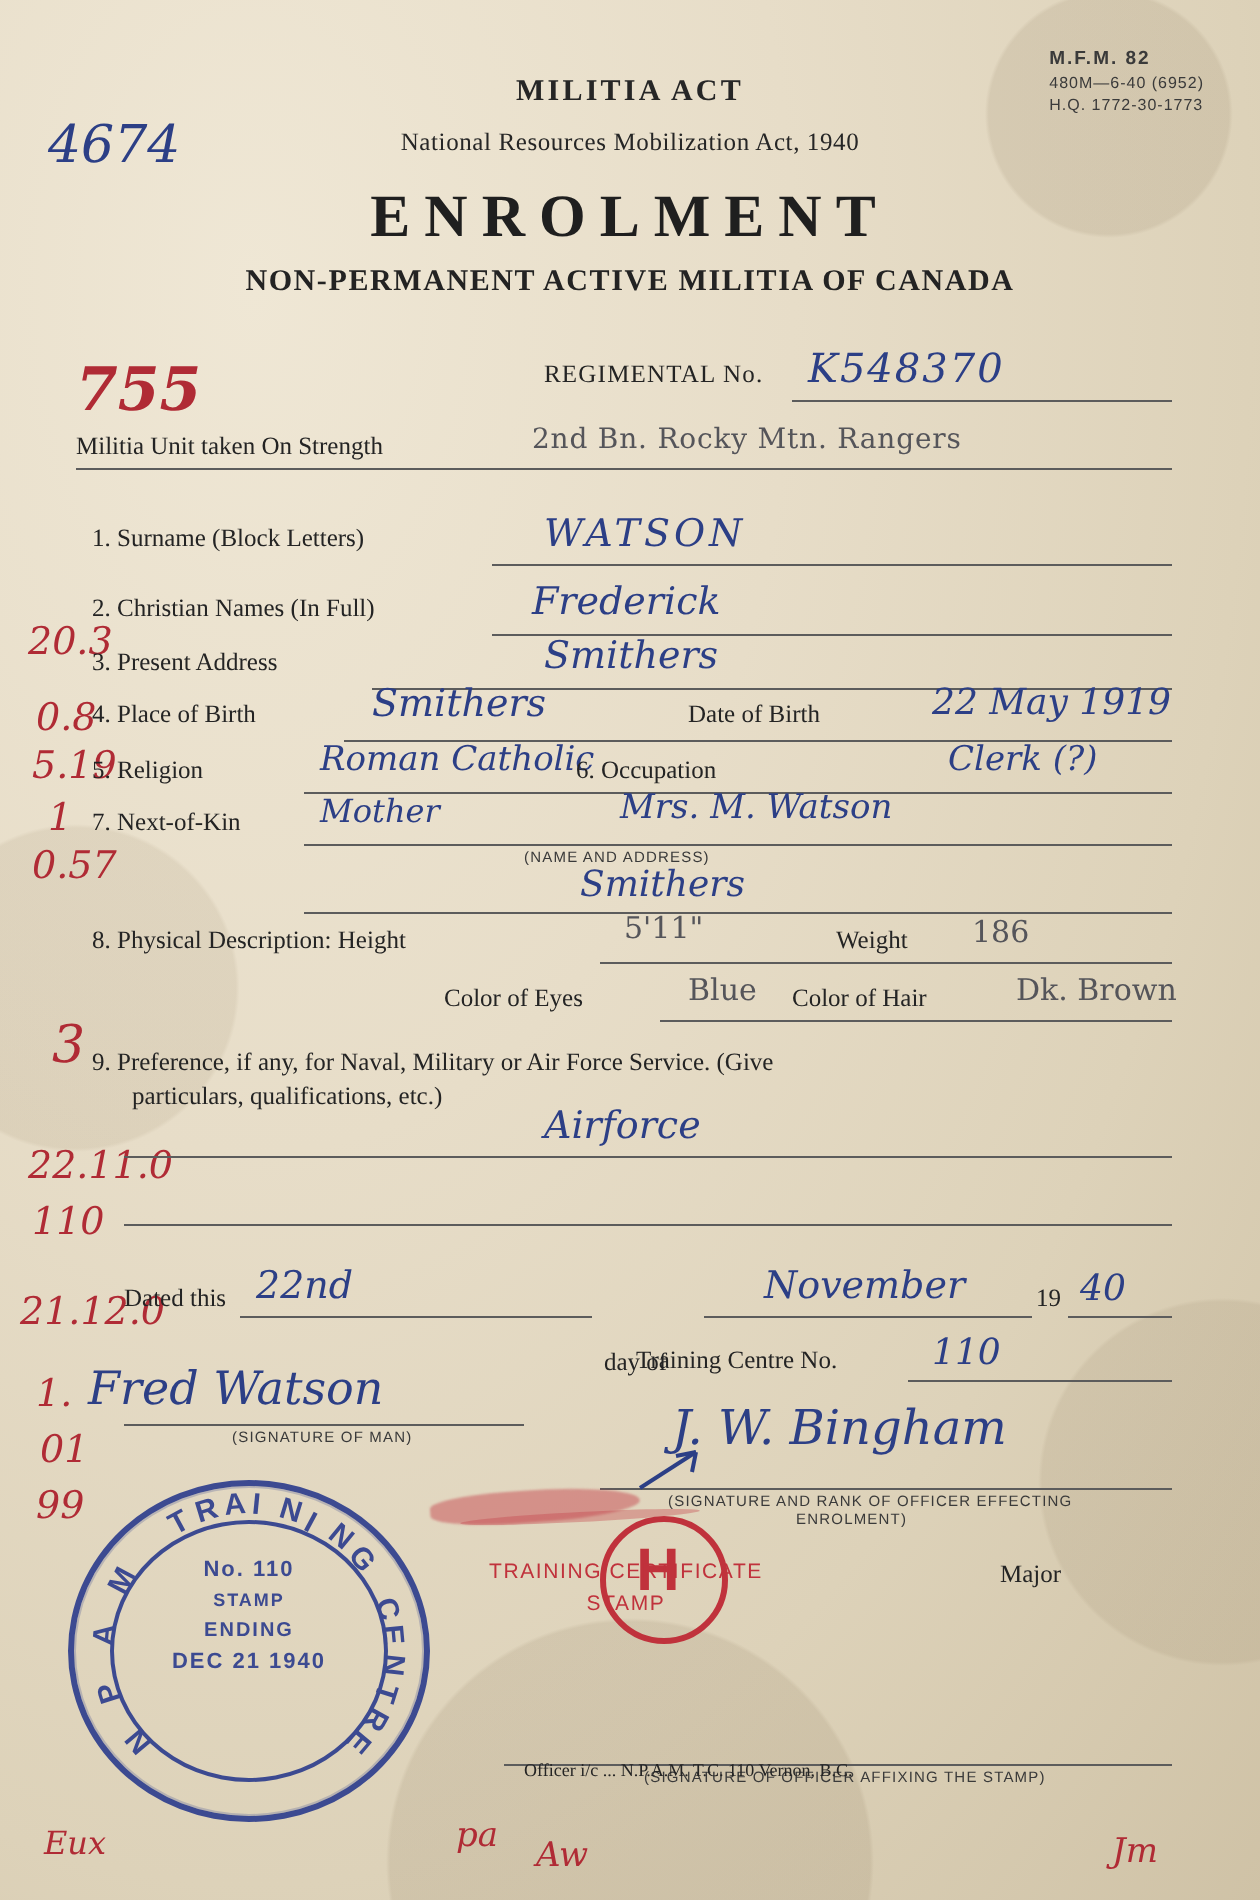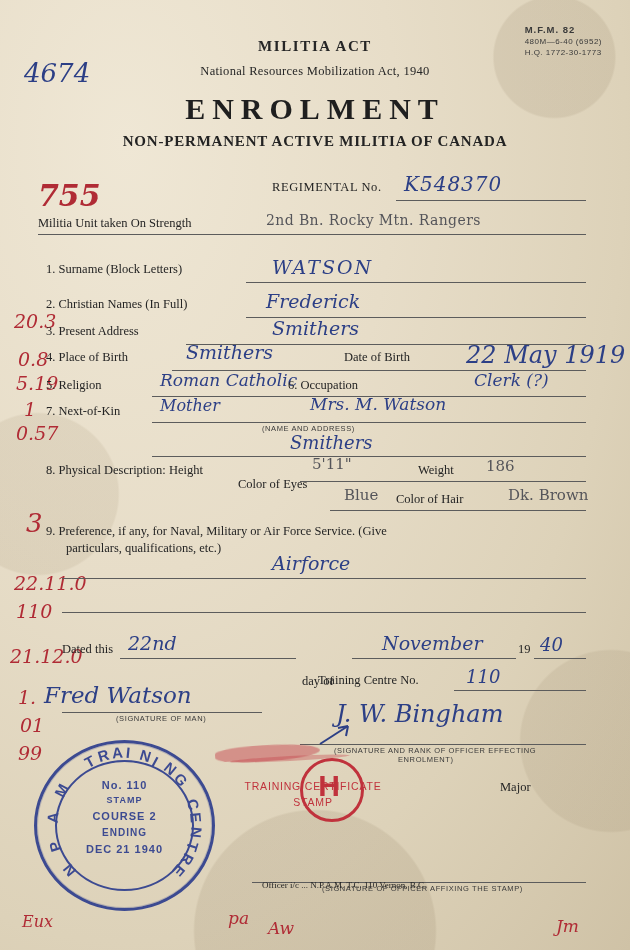--- a/index.html
+++ b/index.html
@@ -183,21 +183,21 @@
   <div class="abs hand" style="left:266px;top:290px;font-size:19px;">Frederick</div>
   <div class="rule" style="left:246px;top:317px;width:340px;"></div>
 
   <div class="abs lbl" style="left:46px;top:324px;">3.  Present Address</div>
   <div class="abs hand" style="left:272px;top:317px;font-size:19px;">Smithers</div>
   <div class="rule" style="left:186px;top:344px;width:400px;"></div>
 
   <div class="abs lbl" style="left:46px;top:350px;">4.  Place of Birth</div>
   <div class="abs hand" style="left:186px;top:341px;font-size:19px;">Smithers</div>
   <div class="abs lbl" style="left:344px;top:350px;">Date of Birth</div>
-  <div class="abs hand" style="left:466px;top:341px;font-size:24px;">22 May 1919</div>
+  <div class="abs hand" style="left:466px;top:341px;font-size:18px;">22 May 1919</div>
   <div class="rule" style="left:172px;top:370px;width:414px;"></div>
 
   <div class="abs lbl" style="left:46px;top:378px;">5.  Religion</div>
   <div class="abs hand" style="left:160px;top:370px;font-size:17px;">Roman Catholic</div>
   <div class="abs lbl" style="left:288px;top:378px;">6.  Occupation</div>
   <div class="abs hand" style="left:474px;top:370px;font-size:17px;">Clerk (?)</div>
   <div class="rule" style="left:152px;top:396px;width:434px;"></div>
 
   <div class="abs lbl" style="left:46px;top:404px;">7.  Next-of-Kin</div>
   <div class="abs hand" style="left:160px;top:396px;font-size:16px;">Mother</div>
@@ -206,21 +206,21 @@
   <div class="abs small-cap" style="left:262px;top:424px;">(NAME AND ADDRESS)</div>
   <div class="abs hand" style="left:290px;top:432px;font-size:18px;">Smithers</div>
   <div class="rule" style="left:152px;top:456px;width:434px;"></div>
 
   <div class="abs lbl" style="left:46px;top:463px;">8.  Physical Description:   Height</div>
   <div class="abs hand-pencil" style="left:312px;top:455px;font-size:15px;font-style:normal;">5'11"</div>
   <div class="abs lbl" style="left:418px;top:463px;">Weight</div>
   <div class="abs hand-pencil" style="left:486px;top:457px;font-size:15px;font-style:normal;">186</div>
   <div class="rule" style="left:300px;top:481px;width:286px;"></div>
 
-  <div class="abs lbl" style="left:222px;top:477px;margin-left:16px;">Color of Eyes</div>
+  <div class="abs lbl" style="left:222px;top:492px;">Color of Eyes</div>
   <div class="abs hand-pencil" style="left:344px;top:486px;font-size:15px;font-style:normal;">Blue</div>
   <div class="abs lbl" style="left:396px;top:492px;">Color of Hair</div>
   <div class="abs hand-pencil" style="left:508px;top:486px;font-size:15px;font-style:normal;">Dk. Brown</div>
   <div class="rule" style="left:330px;top:510px;width:256px;"></div>
 
   <div class="abs lbl" style="left:46px;top:524px;">9.  Preference, if any, for Naval, Military or Air Force Service.  (Give</div>
   <div class="abs lbl" style="left:66px;top:541px;">particulars, qualifications, etc.)</div>
   <div class="abs hand" style="left:272px;top:552px;font-size:19px;">Airforce</div>
   <div class="rule" style="left:62px;top:578px;width:524px;"></div>
   <div class="rule" style="left:62px;top:612px;width:524px;"></div>
@@ -288,21 +288,20 @@
         <span style="left: 151.027px; top: 52.5247px; transform: rotate(73.4783deg);">C</span>
         <span style="left: 153.702px; top: 66.4527px; transform: rotate(84.7826deg);">E</span>
         <span style="left: 153.594px; top: 80.6347px; transform: rotate(96.087deg);">N</span>
         <span style="left: 150.709px; top: 94.5205px; transform: rotate(107.391deg);">T</span>
         <span style="left: 145.157px; top: 107.571px; transform: rotate(118.696deg);">R</span>
         <span style="left: 137.155px; top: 119.281px; transform: rotate(130deg);">E</span>
       </div>
     <div class="npam-center">
       <div>No. 110</div>
       <div style="font-size:9px;">STAMP</div>
-      <div>COURSE   2</div>
       <div style="font-size:10px;">ENDING</div>
       <div>DEC 21 1940</div>
     </div>
   </div>
 
   <div class="rule" style="left:252px;top:882px;width:334px;"></div>
   <div class="abs small-cap" style="left:322px;top:884px;">(SIGNATURE OF OFFICER AFFIXING THE STAMP)</div>
   <div class="abs lbl" style="left:262px;top:880px;font-size:9px;">Officer i/c ... N.P.A.M. T.C. 110 Vernon, B.C.</div>
 
   <div class="abs hand" style="left:22px;top:912px;font-size:16px;color:#b02b35;">Eux</div>

